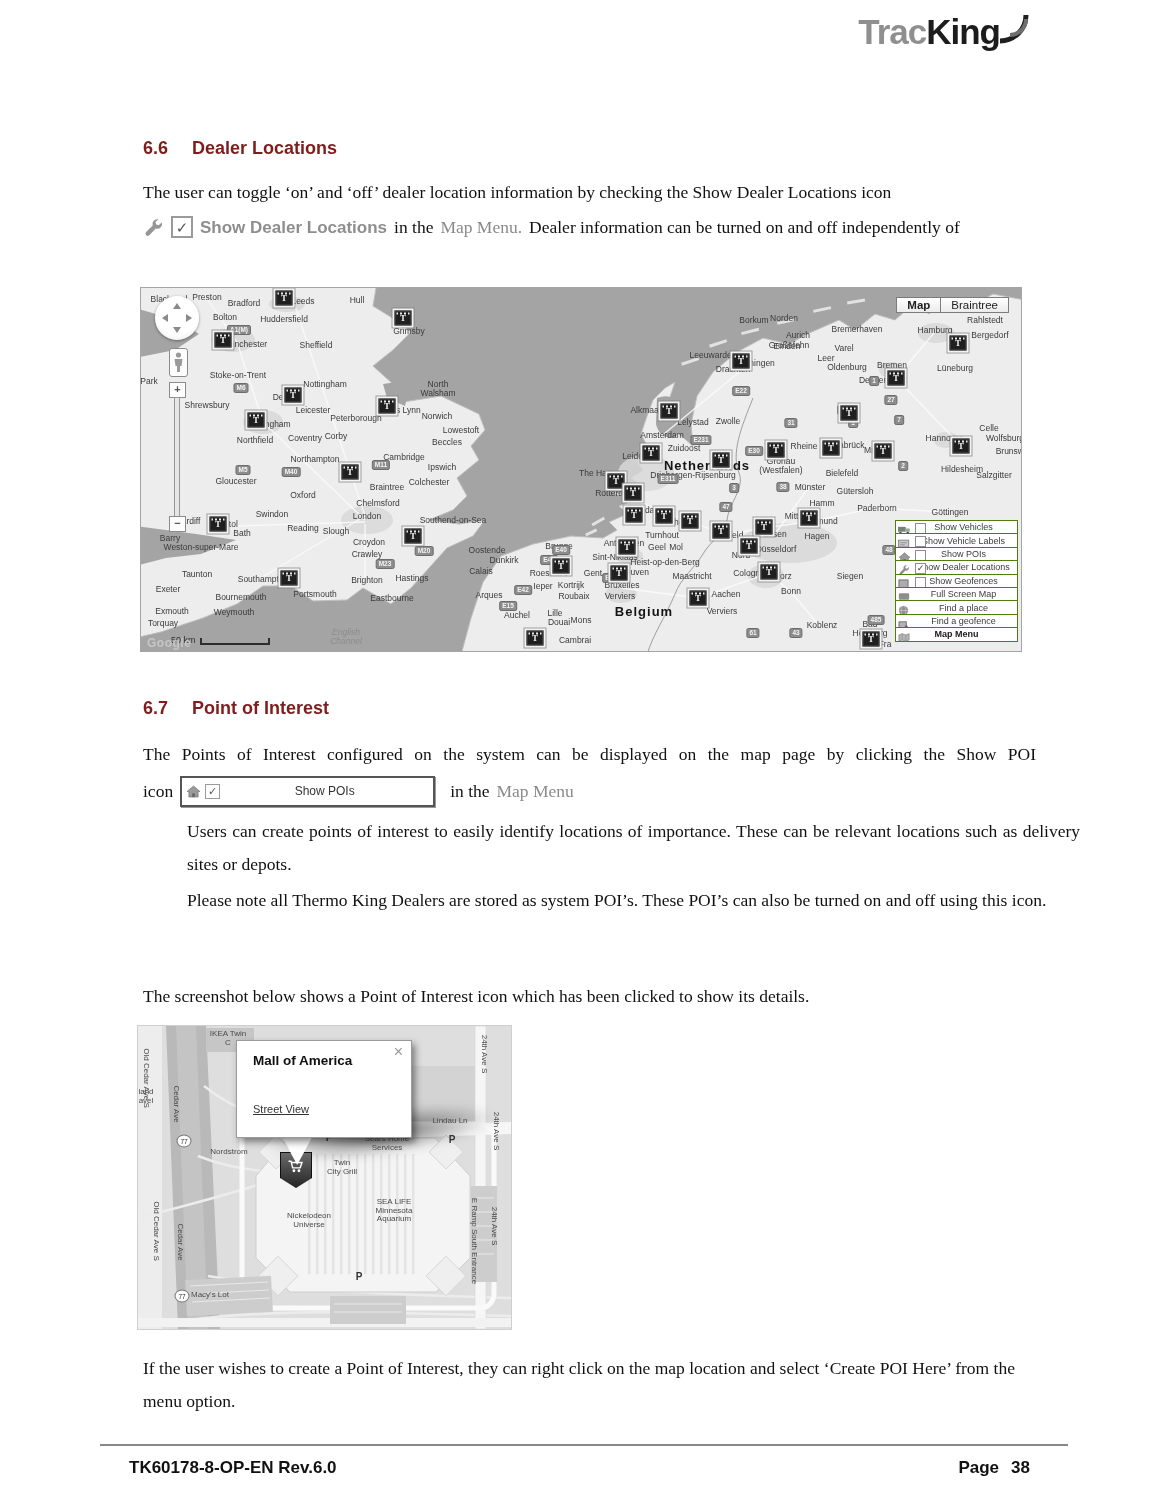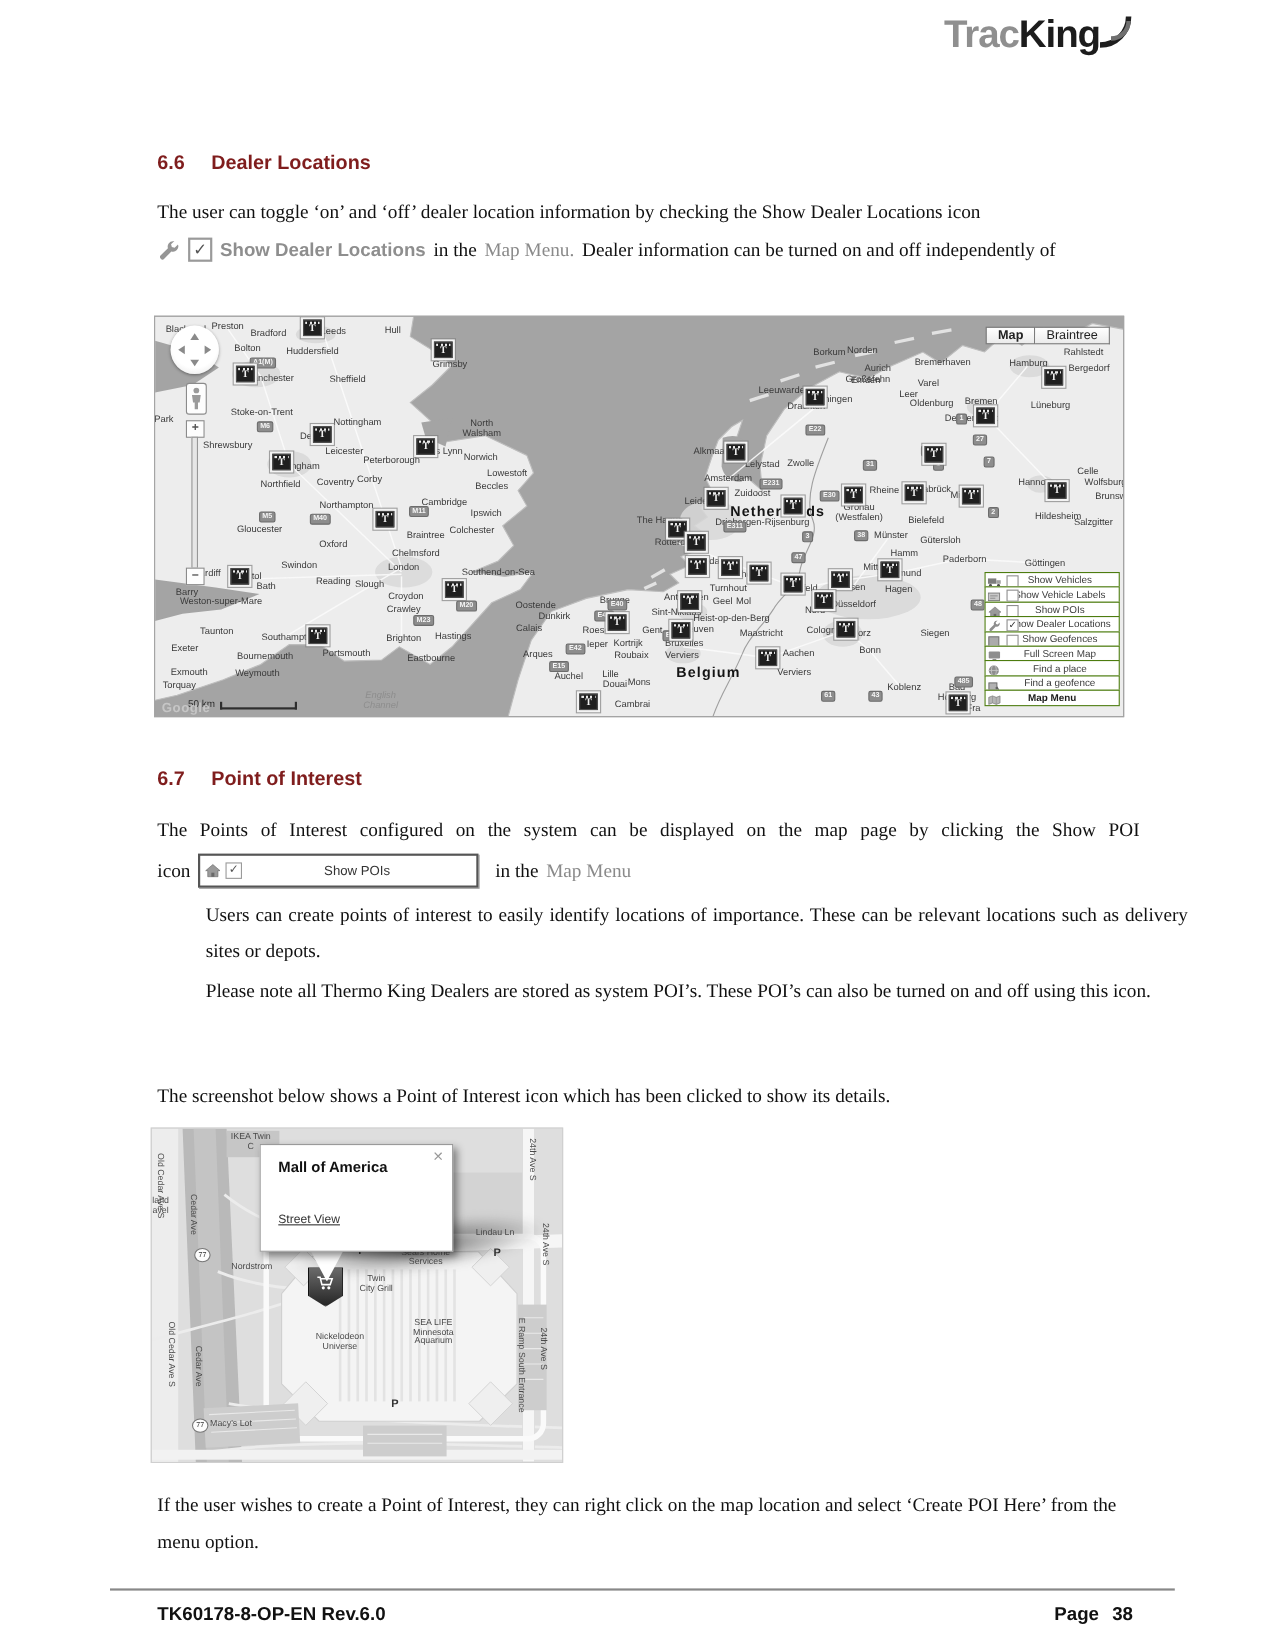--- a/index.html
+++ b/index.html
@@ -94,21 +94,21 @@
   .bubble-link{position:absolute;left:16px;bottom:22px;font-size:11px;color:#333;text-decoration:underline;}
   .bubble-tail{position:absolute;left:140px;top:109px;width:40px;height:30px;background:#fff;
                clip-path:polygon(8% 0,88% 0,48% 100%);filter:drop-shadow(2px 2px 2px rgba(0,0,0,.3));}
   .poi-pin{position:absolute;left:142px;top:126px;width:32px;height:36px;
            background:linear-gradient(#6a6a6a,#262626);border:1px solid #111;
            clip-path:polygon(0 0,100% 0,100% 72%,50% 100%,0 72%);
            display:flex;align-items:flex-start;justify-content:center;padding-top:4px;box-sizing:border-box;}
 
   
   .footrule{position:absolute;left:100px;top:1444px;width:968px;border-top:2px solid #888;}
-  .footer{position:absolute;left:143px;right:138px;top:1458px;display:flex;justify-content:space-between;
+  .footer{position:absolute;left:129px;right:138px;top:1458px;display:flex;justify-content:space-between;
           font-family:"Liberation Sans",sans-serif;font-weight:bold;font-size:17px;color:#111;}
   .pageno{display:flex;gap:12px;}
 </style>
 </head>
 <body>
 
 <div class="page">
 
   <div class="logo">
     <span class="logo-text">

